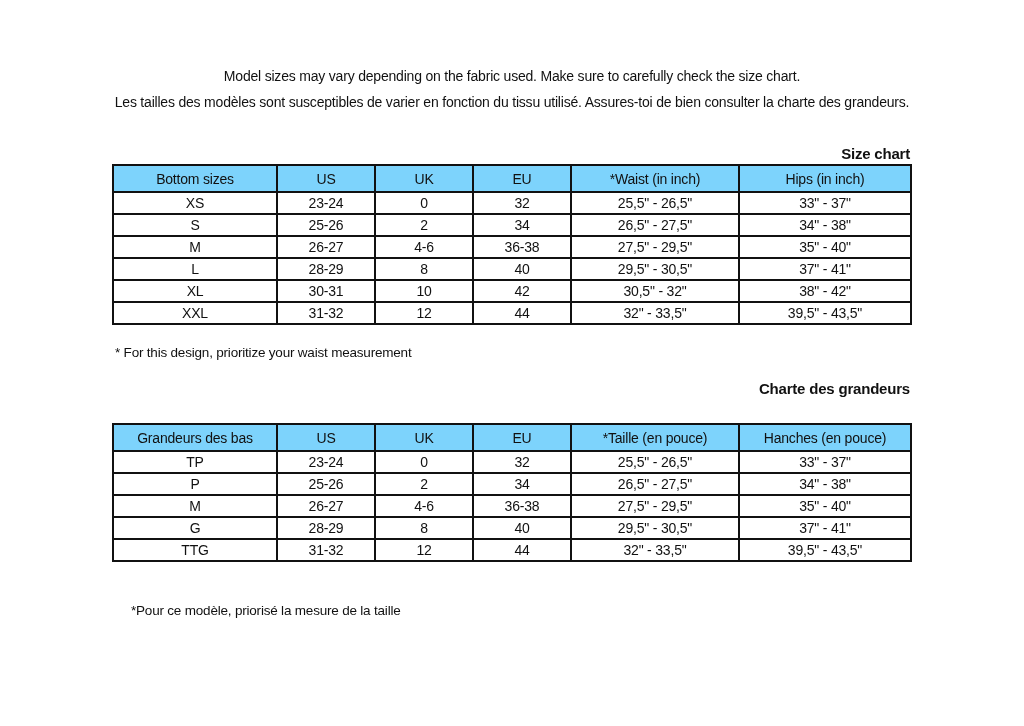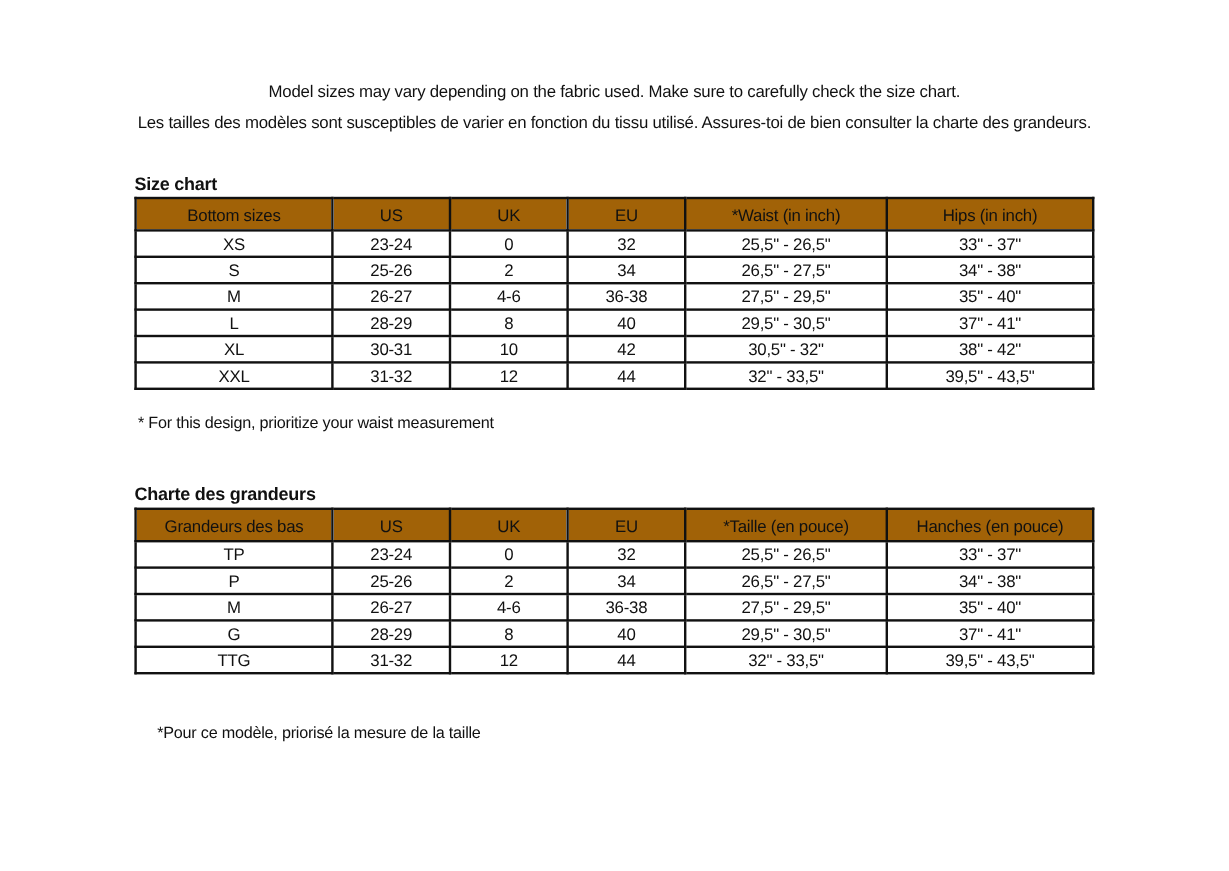--- a/index.html
+++ b/index.html
@@ -27,28 +27,28 @@
     font-size: 14px;
     line-height: 16px;
     letter-spacing: -0.2px;
   }
   .intro-en { top: 68px; }
   .intro-fr { top: 94px; }
   .chart-title {
     position: absolute;
     left: 112px;
     width: 798px;
-    text-align: left;
+    text-align: right;
     font-size: 15px;
     font-weight: bold;
     line-height: 17px;
     letter-spacing: -0.2px;
   }
   .title-en { top: 145px; }
-  .title-fr { top: 404px; }
+  .title-fr { top: 380px; }
   table.size-table {
     position: absolute;
     left: 112px;
     width: 798px;
     border-collapse: collapse;
     table-layout: fixed;
     font-size: 14px;
     letter-spacing: -0.2px;
   }
   .table-en { top: 164px; }
@@ -56,21 +56,21 @@
   table.size-table th,
   table.size-table td {
     border: 2px solid #111111;
     text-align: center;
     vertical-align: middle;
     padding: 0;
     overflow: hidden;
     white-space: nowrap;
   }
   table.size-table th {
-    background: #a16207;
+    background: #7dd3fc;
     font-weight: normal;
     height: 27px;
   }
   table.size-table td {
     background: #ffffff;
     height: 22px;
   }
   .footnote {
     position: absolute;
     left: 115px;

